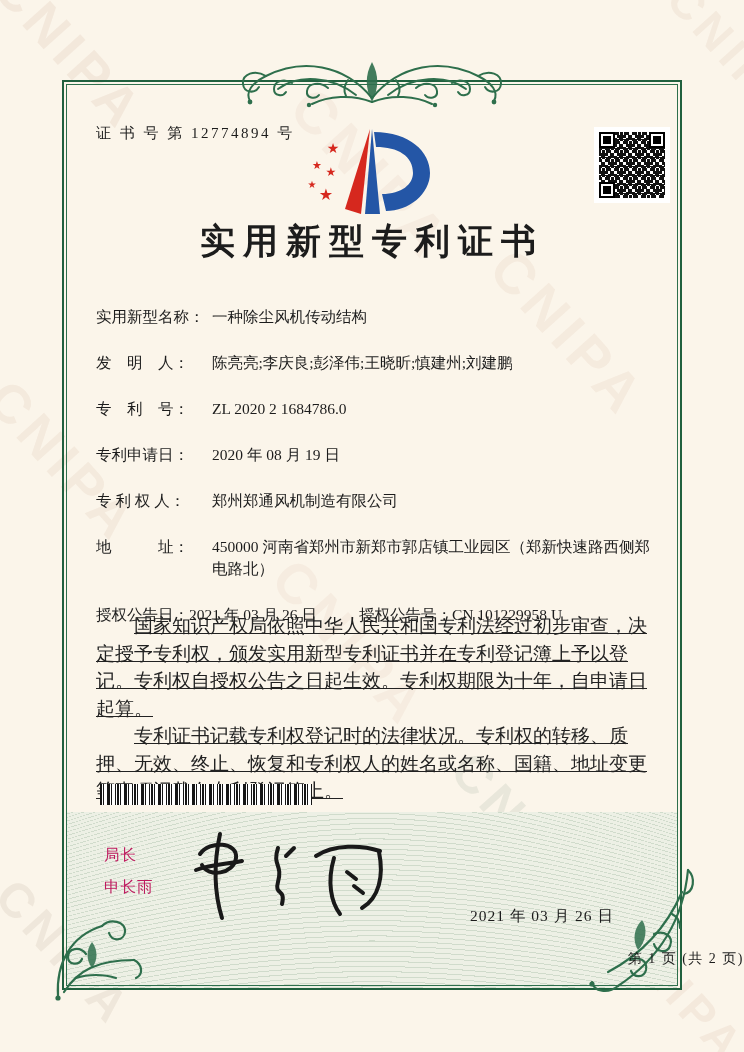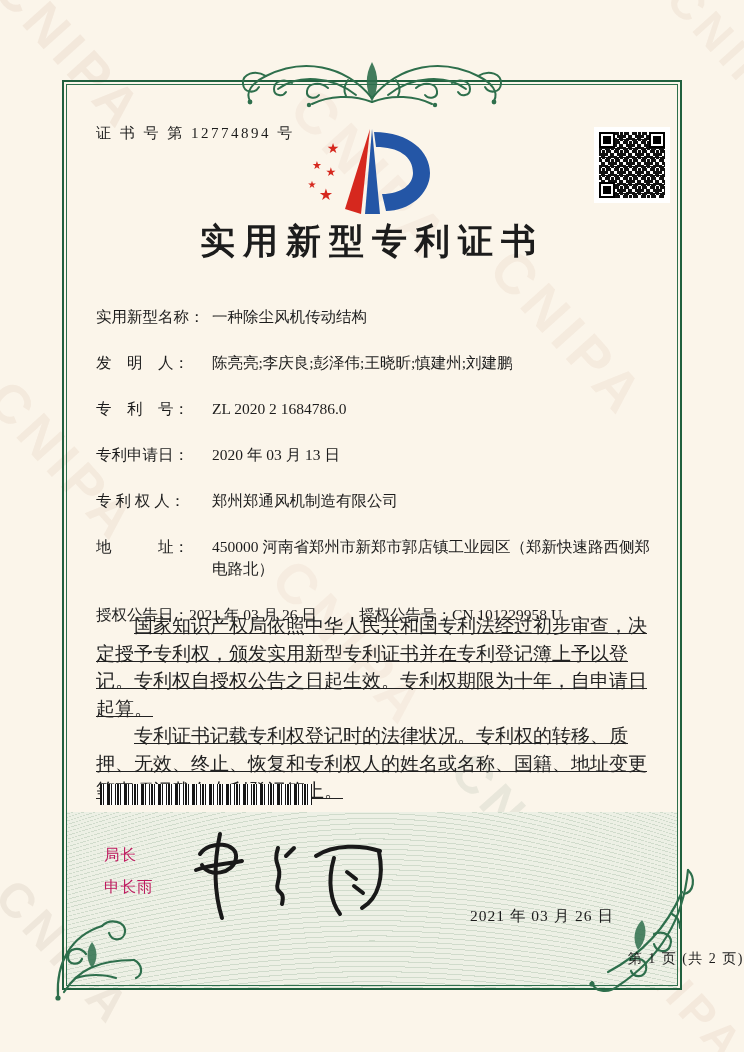--- a/index.html
+++ b/index.html
@@ -179,21 +179,21 @@
     <div class="frow">
       <span class="flabel">发　明　人：</span>
       <span class="fvalue">陈亮亮;李庆良;彭泽伟;王晓昕;慎建州;刘建鹏</span>
     </div>
     <div class="frow">
       <span class="flabel">专　利　号：</span>
       <span class="fvalue">ZL 2020 2 1684786.0</span>
     </div>
     <div class="frow">
       <span class="flabel">专利申请日：</span>
-      <span class="fvalue">2020 年 03 月 13 日</span>
+      <span class="fvalue">2020 年 08 月 19 日</span>
     </div>
     <div class="frow">
       <span class="flabel">专 利 权 人：</span>
       <span class="fvalue">郑州郑通风机制造有限公司</span>
     </div>
     <div class="frow">
       <span class="flabel">地　　　址：</span>
       <span class="fvalue">450000 河南省郑州市新郑市郭店镇工业园区（郑新快速路西侧郑电路北）</span>
     </div>
     <div class="frow grant">

